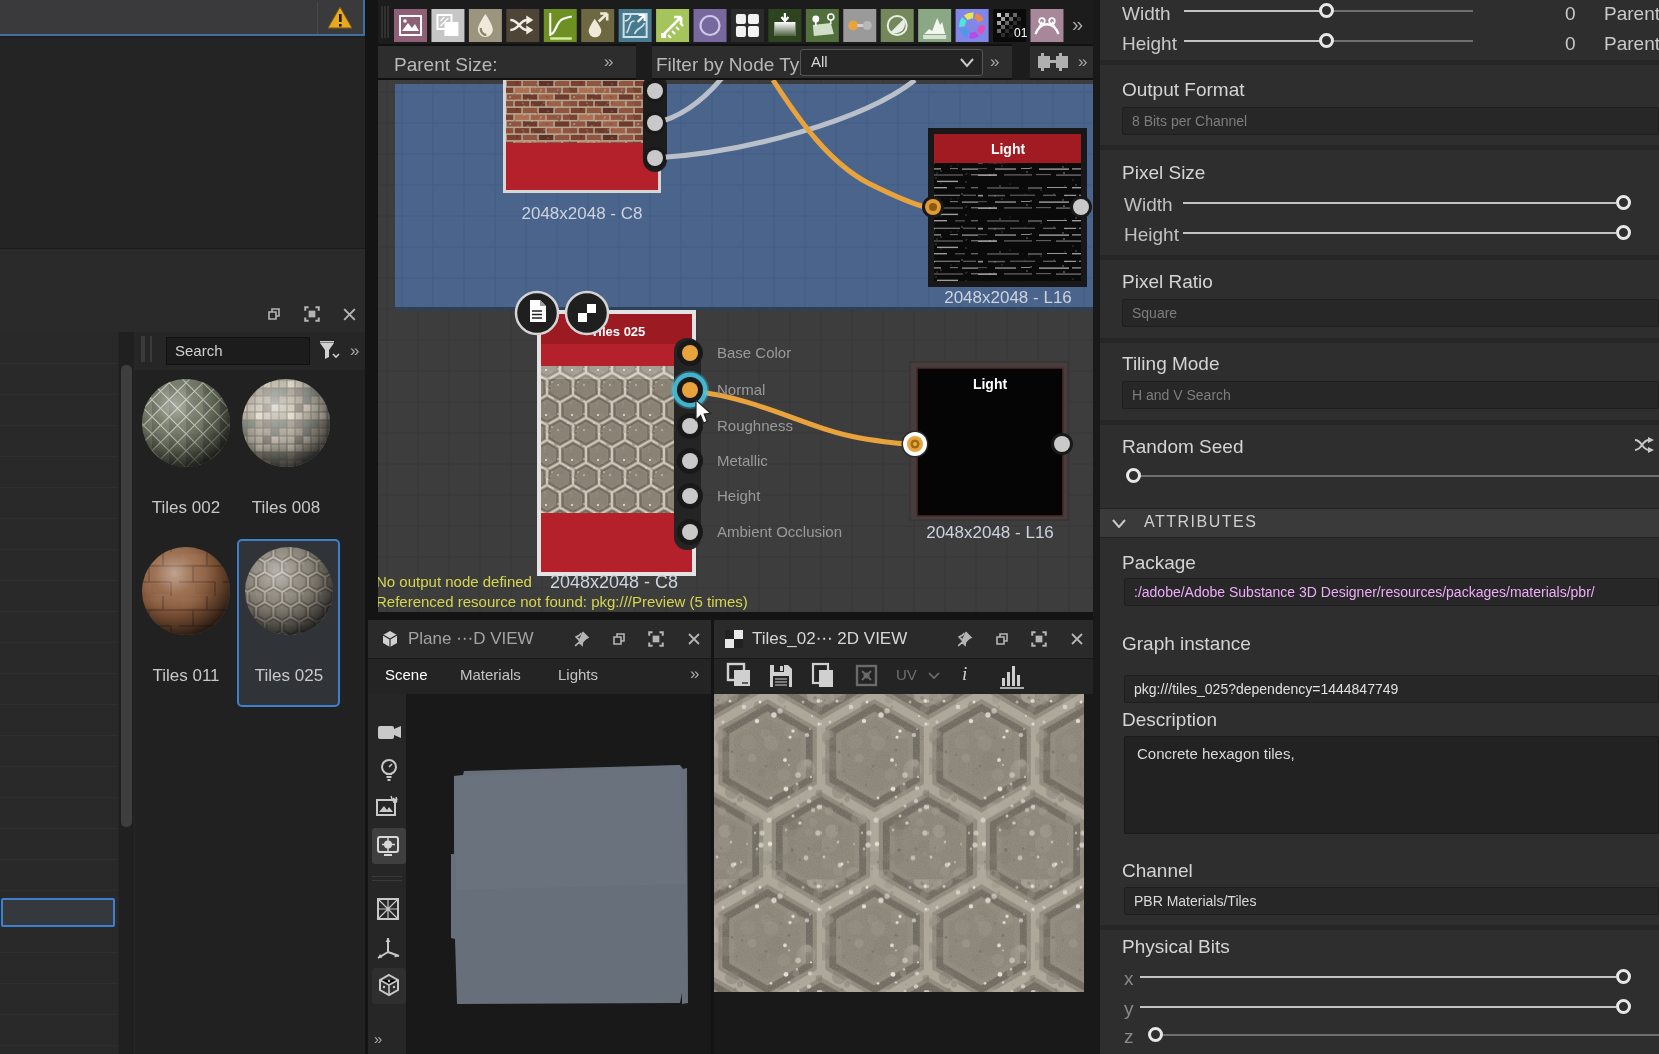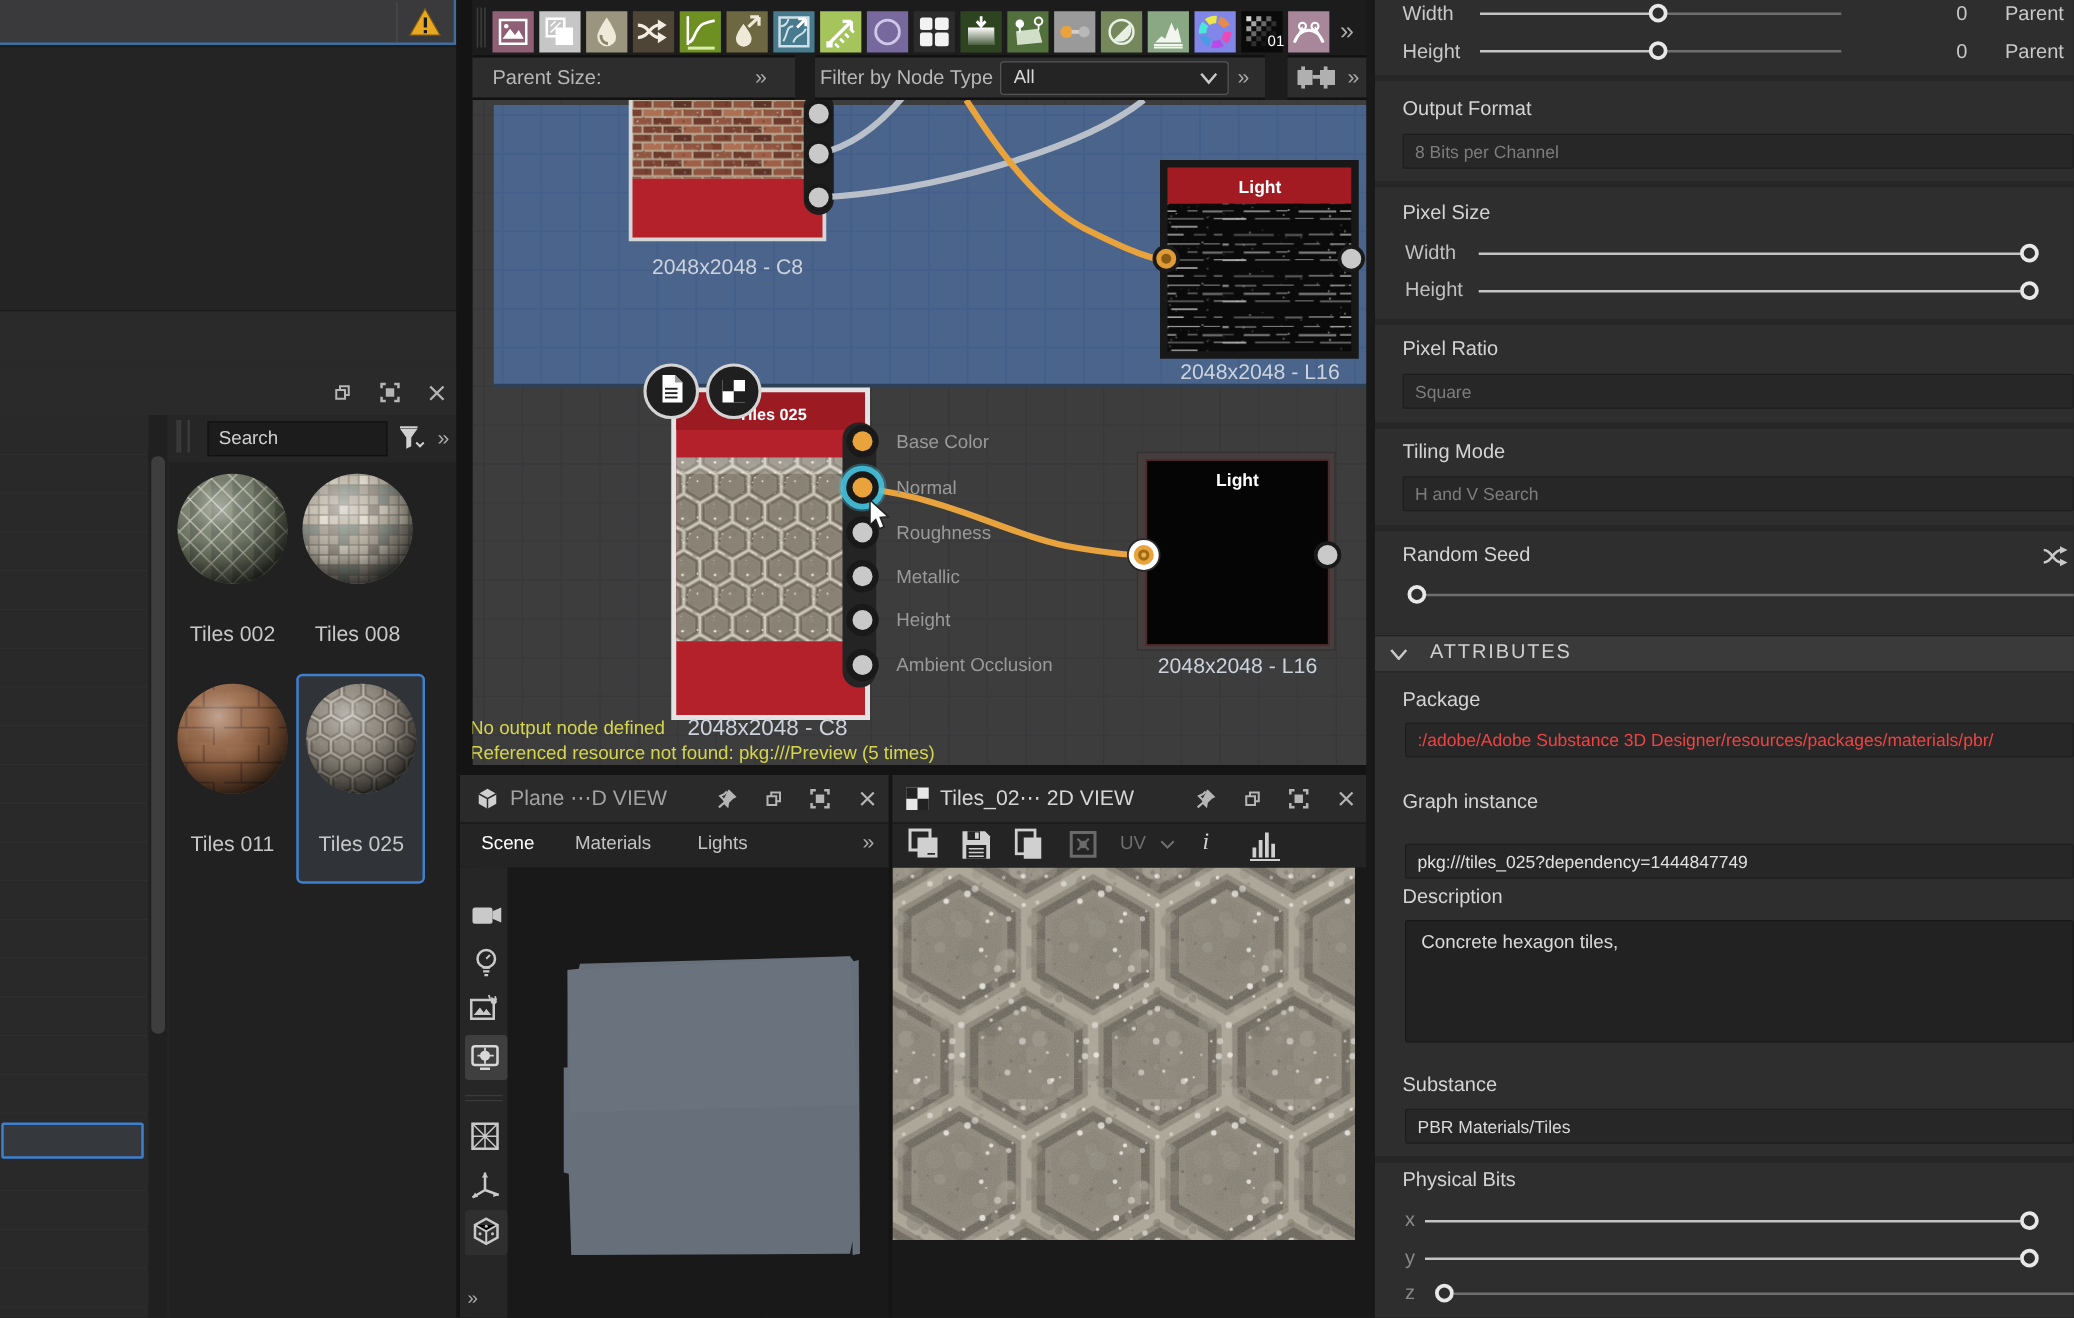--- a/index.html
+++ b/index.html
@@ -1,16 +1,16 @@
 <!DOCTYPE html>
 <html><head><meta charset="utf-8"><style>
 *{margin:0;padding:0;box-sizing:border-box}
 html,body{width:1659px;height:1054px;overflow:hidden;background:#1e1e1e;font-family:"Liberation Sans",sans-serif}
 .abs{position:absolute}
-.lbl{position:absolute;font-size:16px;color:#d4d4d4}
+.lbl{position:absolute;font-size:19px;color:#d4d4d4}
 .dim{color:#8a8a8a}
 .field{position:absolute;background:#272727;border:1px solid #1e1e1e;border-radius:2px;font-size:14px;color:#7d7d7d;padding:5px 9px;white-space:nowrap;overflow:hidden}
 .sep{position:absolute;left:1100px;width:559px;height:5px;background:#262627}
 .track{position:absolute;height:2px;background:#6f6f6f}
 .trackb{position:absolute;height:2px;background:#c4c4c4}
 .handle{position:absolute;width:15px;height:15px;border-radius:50%;border:3px solid #e8e8e8;background:#2e2e2e}
 </style></head>
 <body>
 
 <div class="abs" style="left:0;top:0;width:365px;height:36px;background:#3a3a3c;border-bottom:2px solid #3f6f9f"></div>
@@ -584,26 +584,26 @@
     <path d="M14 11 l6 3 -6 3 z" fill="#c9c9c9"></path>
   </svg>
 <div class="track" style="left:1140px;top:475px;width:519px"></div>
 <div class="handle" style="left:1126px;top:468px"></div>
 <div class="abs" style="left:1100px;top:508px;width:559px;height:30px;background:#3a3a3a;border-top:1px solid #222;border-bottom:1px solid #222"></div>
 <svg width="14" height="9" viewBox="0 0 14 9" style="position:absolute;left:1112px;top:519px">
     <path d="M1 1 L7 8 L13 1" fill="none" stroke="#c9c9c9" stroke-width="2"></path>
   </svg>
 <div class="abs" style="left:1144px;top:513px;color:#d0d0d0;font-size:16px;letter-spacing:1.5px">ATTRIBUTES</div>
 <div class="lbl" style="left:1122px;top:552px">Package</div>
-<div class="field" style="left:1124px;top:578px;width:535px;color:#ef4444">:/adobe/Adobe Substance 3D Designer/resources/packages/materials/pbr/</div>
+<div class="field" style="left:1124px;top:578px;width:535px;color:#f0abfc">:/adobe/Adobe Substance 3D Designer/resources/packages/materials/pbr/</div>
 <div class="lbl" style="left:1122px;top:633px">Graph instance</div>
 <div class="field" style="left:1124px;top:675px;width:535px;color:#e0e0e0">pkg:///tiles_025?dependency=1444847749</div>
 <div class="lbl" style="left:1122px;top:709px">Description</div>
 <div class="abs" style="left:1124px;top:736px;width:535px;height:98px;background:#222;border:1px solid #191919;border-radius:2px;color:#dadada;font-size:15px;padding:8px 12px">Concrete hexagon tiles,</div>
-<div class="lbl" style="left:1122px;top:860px">Substance</div>
+<div class="lbl" style="left:1122px;top:860px">Channel</div>
 <div class="field" style="left:1124px;top:887px;width:535px;color:#dadada">PBR Materials/Tiles</div>
 <div class="sep" style="top:925px"></div>
 <div class="lbl" style="left:1122px;top:936px">Physical Bits</div>
 <div class="lbl dim" style="left:1124px;top:968px">x</div>
 <div class="trackb" style="left:1140px;top:976px;width:476px"></div>
 <div class="handle" style="left:1616px;top:969px"></div>
 <div class="lbl dim" style="left:1124px;top:998px">y</div>
 <div class="trackb" style="left:1140px;top:1006px;width:476px"></div>
 <div class="handle" style="left:1616px;top:999px"></div>
 <div class="lbl dim" style="left:1124px;top:1026px">z</div>

